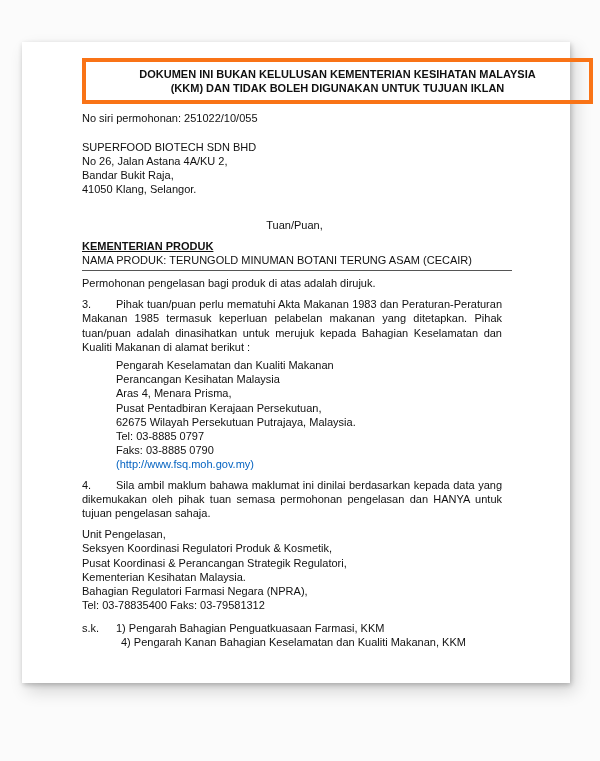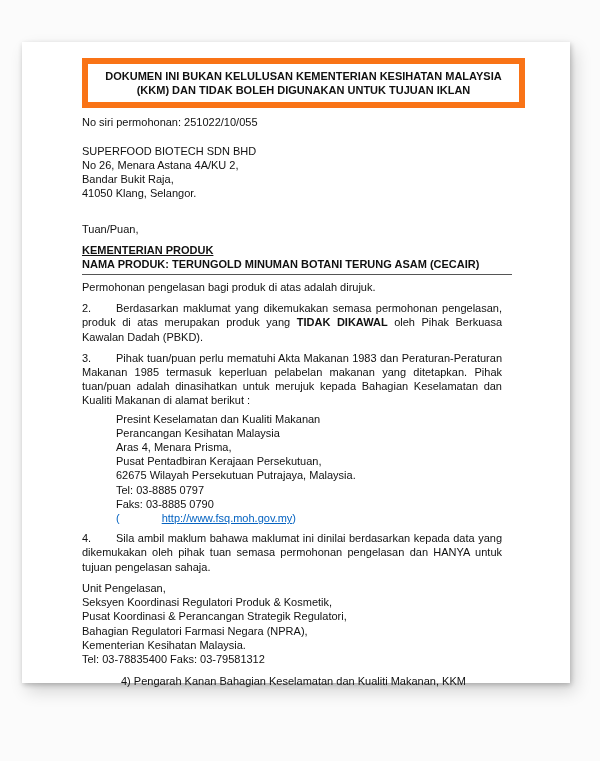--- a/index.html
+++ b/index.html
@@ -18,103 +18,103 @@
     background: #ffffff;
     box-shadow: 1px 2px 5px rgba(0,0,0,0.22), 5px 8px 16px rgba(0,0,0,0.16);
     padding: 16px 0 0 60px;
   }
   .content {
     width: 425px;
     font-size: 11px;
     line-height: 14.2px;
   }
   .notice-box {
-    width: 443px;
-    border: 6px solid #f97316;
+    width: 511px;
+    border: 4px solid #f97316;
     padding: 5px 6px;
     text-align: center;
     font-weight: bold;
     margin-bottom: 7px;
   }
   .serial { margin-bottom: 14px; }
   .block { margin-bottom: 22px; }
-  .salutation { margin-bottom: 6px; }
+  .salutation { margin-bottom: 6px; text-align: center; }
   .subject-heading { font-weight: bold; text-decoration: underline; }
-  .subject-product { font-weight: bold; }
+  .subject-product { font-weight: normal; }
   .rule {
     width: 430px;
     border-top: 1px solid #555;
     margin: 3px 0 5px 0;
   }
   p.para { margin: 0 5px 7px 0; }
   p.just { text-align: justify; }
   p.p3 { margin-bottom: 4px; }
   .pnum { display: inline-block; width: 34px; }
   .indent { padding-left: 34px; margin-bottom: 6px; }
   .sender { margin-bottom: 8px; }
   .linkwrap { color: #0563C1; }
-  .url { text-decoration: underline; cursor: pointer; margin-left: 42px; }
+  .url { cursor: pointer; }
   .cc-row2 { padding-left: 39px; }
   b { font-weight: bold; }
 </style>
 </head>
 <body>
 
 <div class="page">
   <div class="content">
 
     <div class="notice-box">
       <div>DOKUMEN INI BUKAN KELULUSAN KEMENTERIAN KESIHATAN MALAYSIA</div>
       <div>(KKM) DAN TIDAK BOLEH DIGUNAKAN UNTUK TUJUAN IKLAN</div>
     </div>
 
     <div class="serial">No siri permohonan: 251022/10/055</div>
 
     <div class="block">
       <div>SUPERFOOD BIOTECH SDN BHD</div>
-      <div>No 26, Menara Astana 4A/KU 2,</div>
+      <div>No 26, Jalan Astana 4A/KU 2,</div>
       <div>Bandar Bukit Raja,</div>
       <div>41050 Klang, Selangor.</div>
     </div>
 
     <div class="salutation">Tuan/Puan,</div>
 
     <div>
       <div class="subject-heading">KEMENTERIAN PRODUK</div>
       <div class="subject-product">NAMA PRODUK: TERUNGOLD MINUMAN BOTANI TERUNG ASAM (CECAIR)</div>
     </div>
 
     <div class="rule"></div>
 
     <p class="para">Permohonan pengelasan bagi produk di atas adalah dirujuk.</p>
 
-    <p class="para just"><span class="pnum">2.</span><span>Berdasarkan maklumat yang dikemukakan semasa permohonan pengelasan, produk di atas merupakan produk yang </span><b>TIDAK DIKAWAL</b><span> oleh Pihak Berkuasa Kawalan Dadah (PBKD).</span></p>
 
     <p class="para just p3"><span class="pnum">3.</span><span>Pihak tuan/puan perlu mematuhi Akta Makanan 1983 dan Peraturan-Peraturan Makanan 1985 termasuk keperluan pelabelan makanan yang ditetapkan. Pihak tuan/puan adalah dinasihatkan untuk merujuk kepada Bahagian Keselamatan dan Kualiti Makanan di alamat berikut :</span></p>
 
     <div class="indent">
-      <div>Presint Keselamatan dan Kualiti Makanan</div>
+      <div>Pengarah Keselamatan dan Kualiti Makanan</div>
       <div>Perancangan Kesihatan Malaysia</div>
       <div>Aras 4, Menara Prisma,</div>
       <div>Pusat Pentadbiran Kerajaan Persekutuan,</div>
       <div>62675 Wilayah Persekutuan Putrajaya, Malaysia.</div>
       <div>Tel: 03-8885 0797</div>
       <div>Faks: 03-8885 0790</div>
       <div><span class="linkwrap"><span>(</span><span class="url">http://www.fsq.moh.gov.my</span><span>)</span></span></div>
     </div>
 
     <p class="para just"><span class="pnum">4.</span><span>Sila ambil maklum bahawa maklumat ini dinilai berdasarkan kepada data yang dikemukakan oleh pihak tuan semasa permohonan pengelasan dan HANYA untuk tujuan pengelasan sahaja.</span></p>
 
     <div class="block sender">
       <div>Unit Pengelasan,</div>
       <div>Seksyen Koordinasi Regulatori Produk &amp; Kosmetik,</div>
       <div>Pusat Koordinasi &amp; Perancangan Strategik Regulatori,</div>
+      <div>Kementerian Kesihatan Malaysia.</div>
       <div>Bahagian Regulatori Farmasi Negara (NPRA),</div>
-      <div>Kementerian Kesihatan Malaysia.</div>
       <div>Tel: 03-78835400 Faks: 03-79581312</div>
     </div>
 
     <div>
+      <div><span class="pnum">s.k.</span><span>1) Pengarah Bahagian Penguatkuasaan Farmasi, KKM</span></div>
       <div class="cc-row2">4) Pengarah Kanan Bahagian Keselamatan dan Kualiti Makanan, KKM</div>
     </div>
 
   </div>
 </div>
 
 </body></html>

